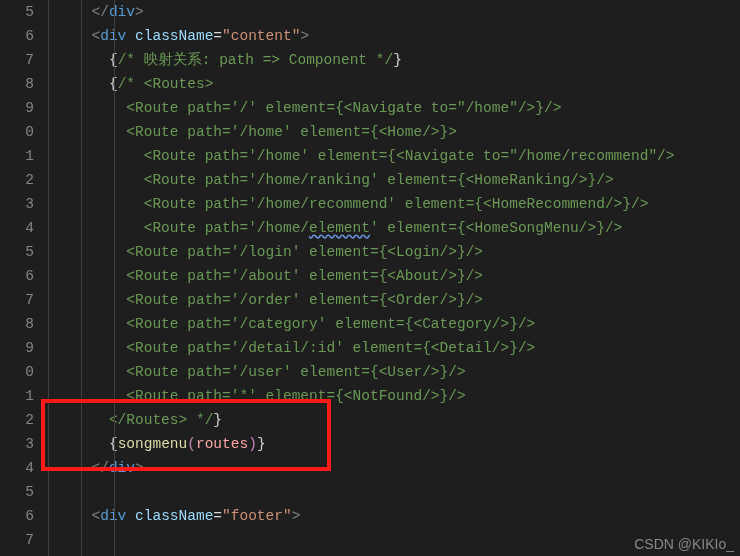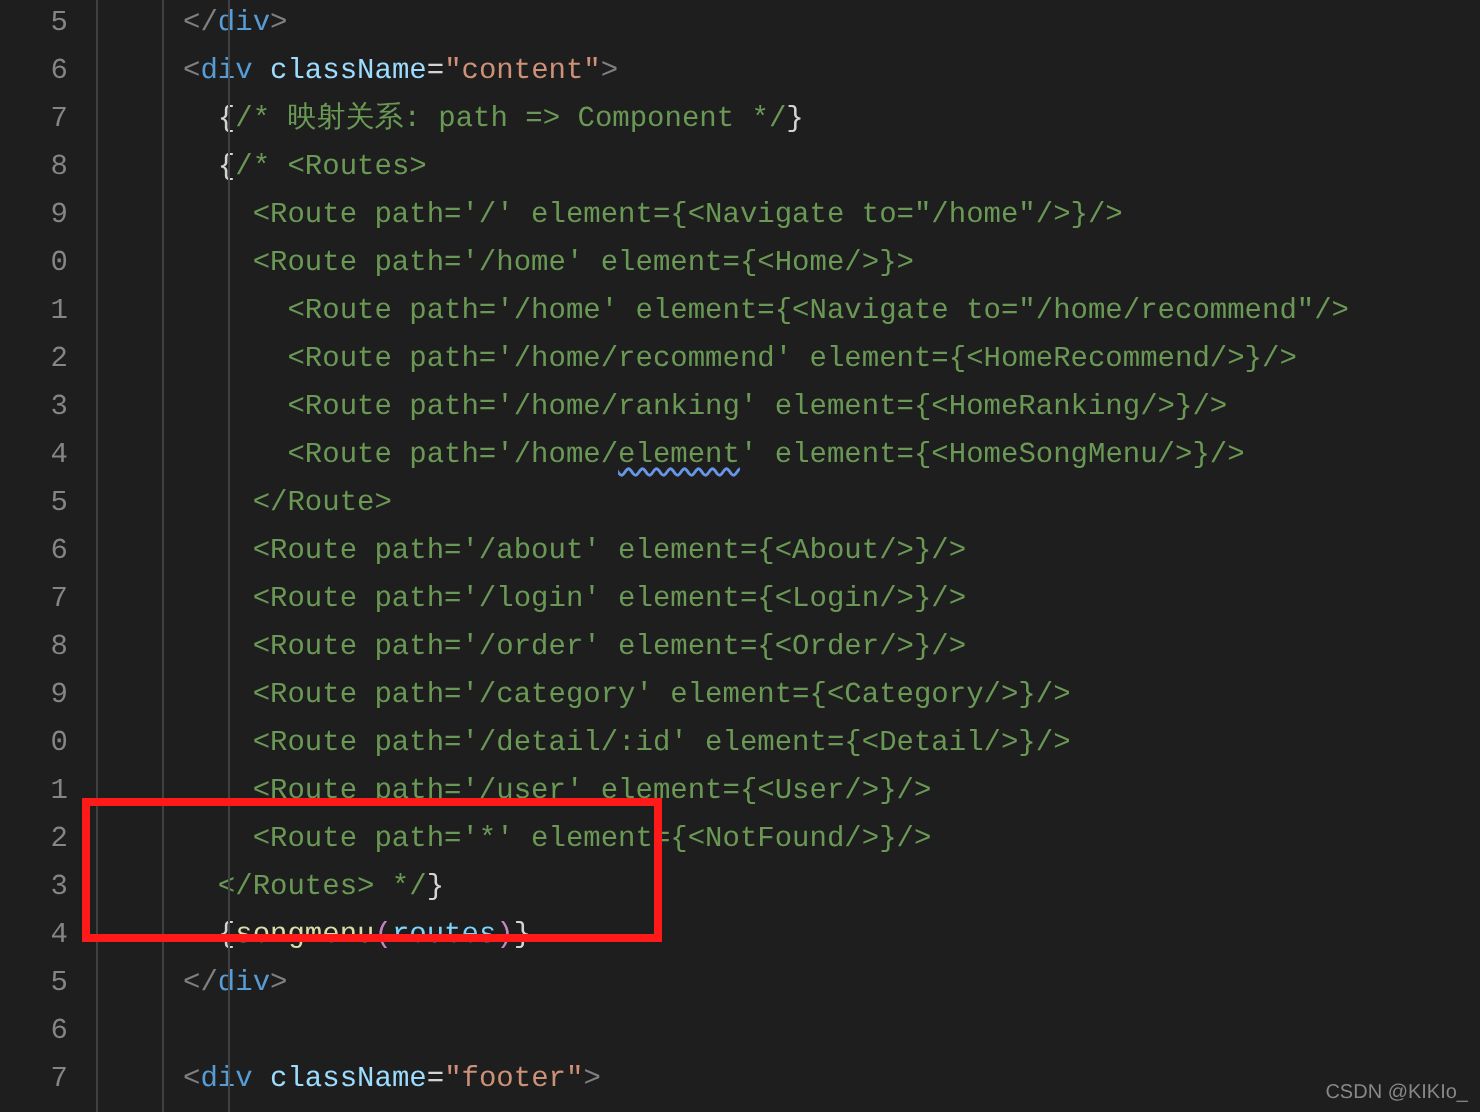--- a/index.html
+++ b/index.html
@@ -41,38 +41,38 @@
 
 .tag { color:#569cd6; }        
 .bracket { color:#808080; }    
 .attr { color:#9cdcfe; }       
 .op   { color:#d4d4d4; }       
 .str  { color:#ce9178; }       
 .cmt  { color:#6a9955;margin-top:24px; }       
 .brace{ color:#d4d4d4; }       
 .func { color:#dcdcaa; }       
 .paren{ color:#c586c0; }       
-.var  { color:#7dd3fc;text-align:center; }
+.var  { color:#fca5a5;text-align:center; }
 .plain{ color:#d4d4d4; }
 .wavy { text-decoration: underline wavy #6796e6; text-underline-offset:2px;}
 .red-box {
   position:absolute;
   border:4px solid #ff1a1a;
   left:41px; 
   top:399px;
   width:290px;
   height:72px;
   pointer-events:none;
 }
 .watermark {
   position:absolute;
   right:6px;
   bottom:4px;
   color:#888;
-  font-size:10px;
+  font-size:14px;
   font-family:Arial,sans-serif;
 }
 </style>
 </head>
 <body>
 
 <div class="editor">
   <div class="gutter" id="gutter">
       <div>5</div>
       <div>6</div>
@@ -103,26 +103,25 @@
     <div class="indent-guide" style="left:0px"></div>
     <div class="indent-guide" style="left:33px"></div>
     <div class="indent-guide" style="left:66px"></div>
   <div class="line"><span class="plain">     </span><span class="bracket">&lt;/</span><span class="tag">div</span><span class="bracket">&gt;</span></div>
       <div class="line"><span class="plain">     </span><span class="bracket">&lt;</span><span class="tag">div</span><span class="plain"> </span><span class="attr">className</span><span class="op">=</span><span class="str">"content"</span><span class="bracket">&gt;</span></div>
       <div class="line"><span class="plain">       </span><span class="brace">{</span><span class="cmt">/* 映射关系: path =&gt; Component */</span><span class="brace">}</span></div>
       <div class="line"><span class="plain">       </span><span class="brace">{</span><span class="cmt">/* &lt;Routes&gt;</span></div>
       <div class="line"><span class="cmt">         &lt;Route path='/' element={&lt;Navigate to="/home"/&gt;}/&gt;</span></div>
       <div class="line"><span class="cmt">         &lt;Route path='/home' element={&lt;Home/&gt;}&gt;</span></div>
       <div class="line"><span class="cmt">           &lt;Route path='/home' element={&lt;Navigate to="/home/recommend"/&gt;</span></div>
+      <div class="line"><span class="cmt">           &lt;Route path='/home/ranking' element={&lt;HomeRanking/&gt;}/&gt;</span></div>
       <div class="line"><span class="cmt">           &lt;Route path='/home/recommend' element={&lt;HomeRecommend/&gt;}/&gt;</span></div>
-      <div class="line"><span class="cmt">           &lt;Route path='/home/ranking' element={&lt;HomeRanking/&gt;}/&gt;</span></div>
       <div class="line"><span class="cmt">           &lt;Route path='/home/</span><span class="cmt wavy">element</span><span class="cmt">' element={&lt;HomeSongMenu/&gt;}/&gt;</span></div>
-      <div class="line"><span class="cmt">         &lt;/Route&gt;</span></div>
+      <div class="line"><span class="cmt">         &lt;Route path='/login' element={&lt;Login/&gt;}/&gt;</span></div>
       <div class="line"><span class="cmt">         &lt;Route path='/about' element={&lt;About/&gt;}/&gt;</span></div>
-      <div class="line"><span class="cmt">         &lt;Route path='/login' element={&lt;Login/&gt;}/&gt;</span></div>
       <div class="line"><span class="cmt">         &lt;Route path='/order' element={&lt;Order/&gt;}/&gt;</span></div>
       <div class="line"><span class="cmt">         &lt;Route path='/category' element={&lt;Category/&gt;}/&gt;</span></div>
       <div class="line"><span class="cmt">         &lt;Route path='/detail/:id' element={&lt;Detail/&gt;}/&gt;</span></div>
       <div class="line"><span class="cmt">         &lt;Route path='/user' element={&lt;User/&gt;}/&gt;</span></div>
       <div class="line"><span class="cmt">         &lt;Route path='*' element={&lt;NotFound/&gt;}/&gt;</span></div>
       <div class="line"><span class="cmt">       &lt;/Routes&gt; */</span><span class="brace">}</span></div>
       <div class="line"><span class="plain">       </span><span class="brace">{</span><span class="func">songmenu</span><span class="paren">(</span><span class="var">routes</span><span class="paren">)</span><span class="brace">}</span></div>
       <div class="line"><span class="plain">     </span><span class="bracket">&lt;/</span><span class="tag">div</span><span class="bracket">&gt;</span></div>
       <div class="line"><span class="plain"></span></div>
       <div class="line"><span class="plain">     </span><span class="bracket">&lt;</span><span class="tag">div</span><span class="plain"> </span><span class="attr">className</span><span class="op">=</span><span class="str">"footer"</span><span class="bracket">&gt;</span></div>

